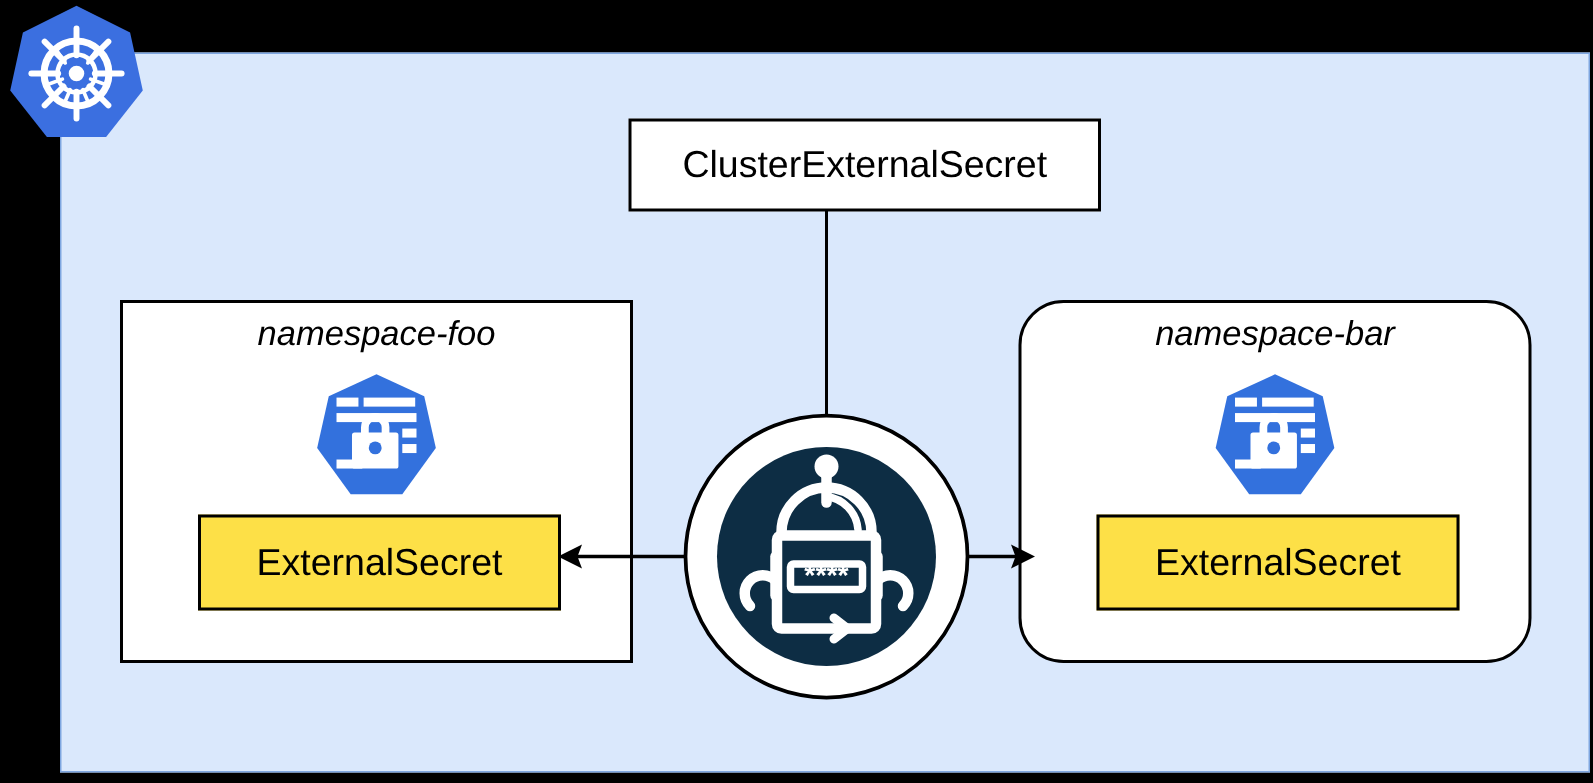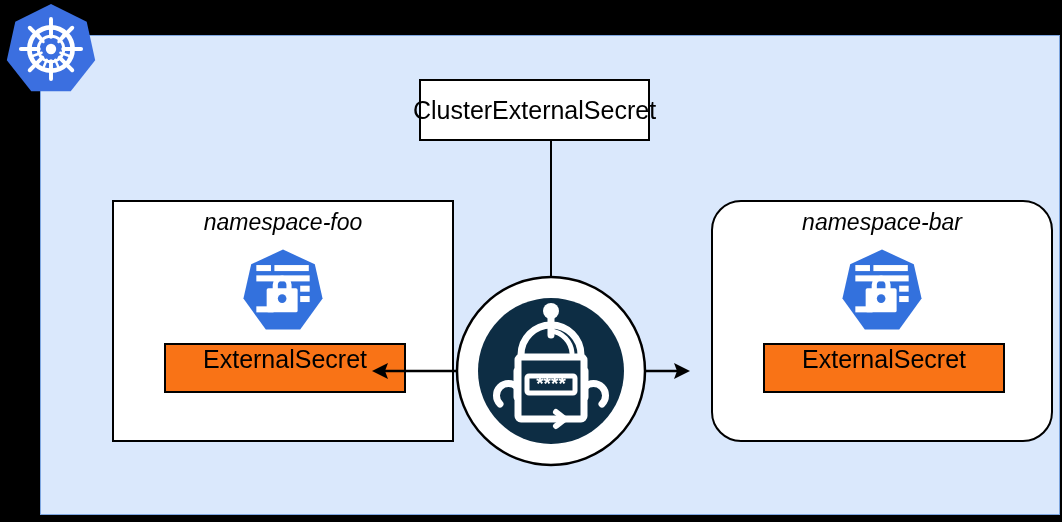--- a/index.html
+++ b/index.html
@@ -46,31 +46,30 @@
     box-sizing: border-box;
     display: flex;
     align-items: center;
     justify-content: center;
     color: #000000;
   }
 
   #cluster-external-secret {
     left: 419px;
     top: 79px;
-    width: 231px;
+    width: 315px;
     height: 62px;
     font-size: 25px;
   }
 
   .namespace-box {
     position: absolute;
     background: #ffffff;
     border: 2px solid #000000;
     box-sizing: border-box;
-    margin-left: 32px;
   }
   #namespace-foo-box {
     left: 80px;
     top: 200px;
     width: 342px;
     height: 242px;
   }
   #namespace-bar-box {
     left: 679px;
     top: 200px;
@@ -97,26 +96,26 @@
     top: 45px;
     width: 86px;
     height: 86px;
   }
 
   .external-secret-box {
     position: absolute;
     left: 50px;
     top: 141px;
     width: 242px;
-    height: 50px;
-    background: #f97316;
+    height: 64px;
+    background: #fde047;
     border: 2px solid #000000;
     box-sizing: border-box;
     display: flex;
-    align-items: flex-start;
+    align-items: center;
     justify-content: center;
     font-size: 25px;
     color: #000000;
   }
 
   
   .connector {
     position: absolute;
   }
   #vertical-connector {

